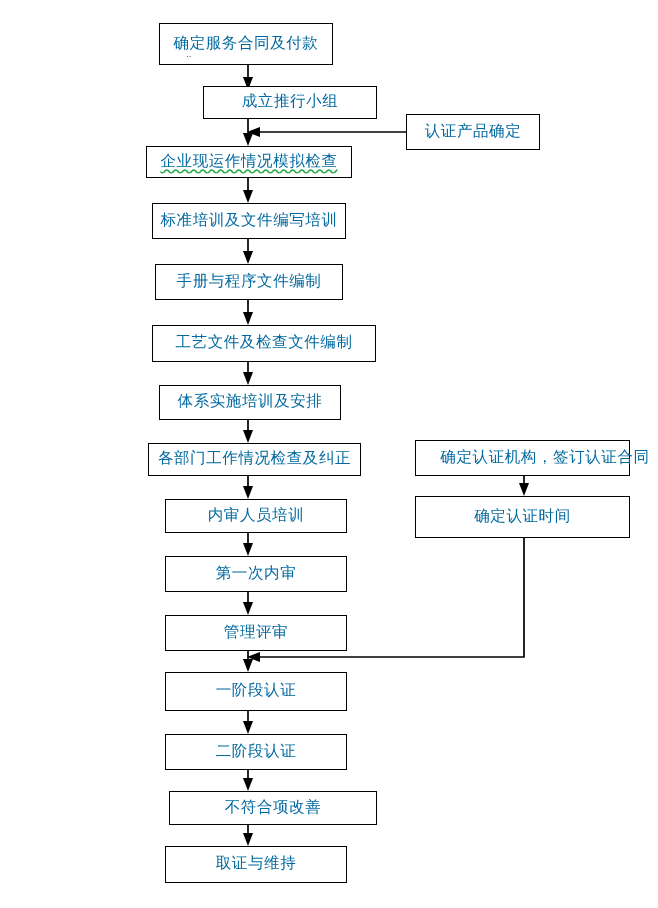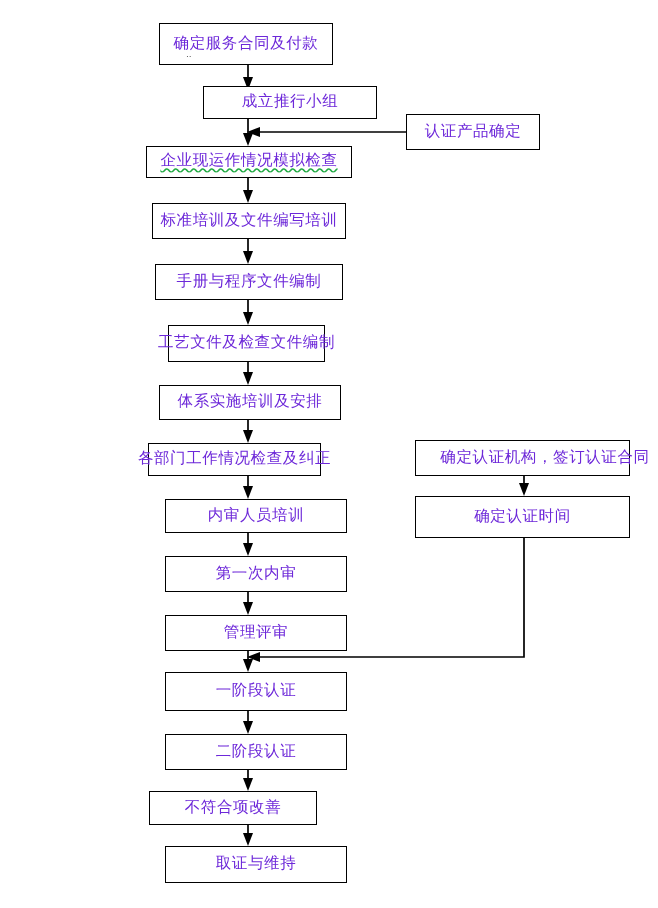--- a/index.html
+++ b/index.html
@@ -22,36 +22,35 @@
     height: 908px;
   }
   .node {
     position: absolute;
     box-sizing: border-box;
     border: 1.6px solid #000000;
     background: #ffffff;
     display: flex;
     align-items: center;
     justify-content: center;
-    color: #6d28d9;
+    color: #0369a1;
     font-size: 15.5px;
     line-height: 1.1;
     letter-spacing: 0.6px;
     white-space: nowrap;
     z-index: 3;
   }
   .node .label {
     display: inline-block;
     padding-bottom: 1px;
   }
   .node.misspell .label {
     text-decoration: underline wavy #22aa44;
     text-decoration-skip-ink: none;
     text-underline-offset: 2px;
-    font-family: Liberation Mono, monospace;
   }
   .tick-artifact {
     position: absolute;
     color: #555555;
     font-size: 9px;
     line-height: 1;
     z-index: 4;
     font-family: "DejaVu Sans", "Liberation Sans", sans-serif;
   }
   svg.edges {
@@ -178,29 +177,29 @@
   </div>
 
   <div class="node" style="left:152px; top:203px; width:194px; height:36px;">
     <span class="label">标准培训及文件编写培训</span>
   </div>
 
   <div class="node" style="left:155px; top:264px; width:188px; height:36px;align-items:center;">
     <span class="label">手册与程序文件编制</span>
   </div>
 
-  <div class="node" style="left:152px; top:325px; width:157px; height:37px;margin-left:16px;">
+  <div class="node" style="left:152px; top:325px; width:224px; height:37px;">
     <span class="label">工艺文件及检查文件编制</span>
   </div>
 
   <div class="node" style="left:159px; top:385px; width:182px; height:35px;">
     <span class="label">体系实施培训及安排</span>
   </div>
 
-  <div class="node" style="left:148px; top:443px; width:173px; height:33px;">
+  <div class="node" style="left:148px; top:443px; width:213px; height:33px;">
     <span class="label">各部门工作情况检查及纠正</span>
   </div>
 
   <div class="node" style="left:165px; top:499px; width:182px; height:34px;">
     <span class="label">内审人员培训</span>
   </div>
 
   <div class="node" style="left:165px; top:556px; width:182px; height:36px;text-align:right;">
     <span class="label">第一次内审</span>
   </div>
@@ -210,21 +209,21 @@
   </div>
 
   <div class="node" style="left:165px; top:672px; width:182px; height:39px;">
     <span class="label">一阶段认证</span>
   </div>
 
   <div class="node" style="left:165px; top:734px; width:182px; height:36px;">
     <span class="label">二阶段认证</span>
   </div>
 
-  <div class="node" style="left:149px; top:791px; width:168px; height:34px;">
+  <div class="node" style="left:169px; top:791px; width:208px; height:34px;">
     <span class="label">不符合项改善</span>
   </div>
 
   <div class="node" style="left:165px; top:846px; width:182px; height:37px;">
     <span class="label">取证与维持</span>
   </div>
 
   <div class="node" style="left:406px; top:114px; width:134px; height:36px;">
     <span class="label">认证产品确定</span>
   </div>

